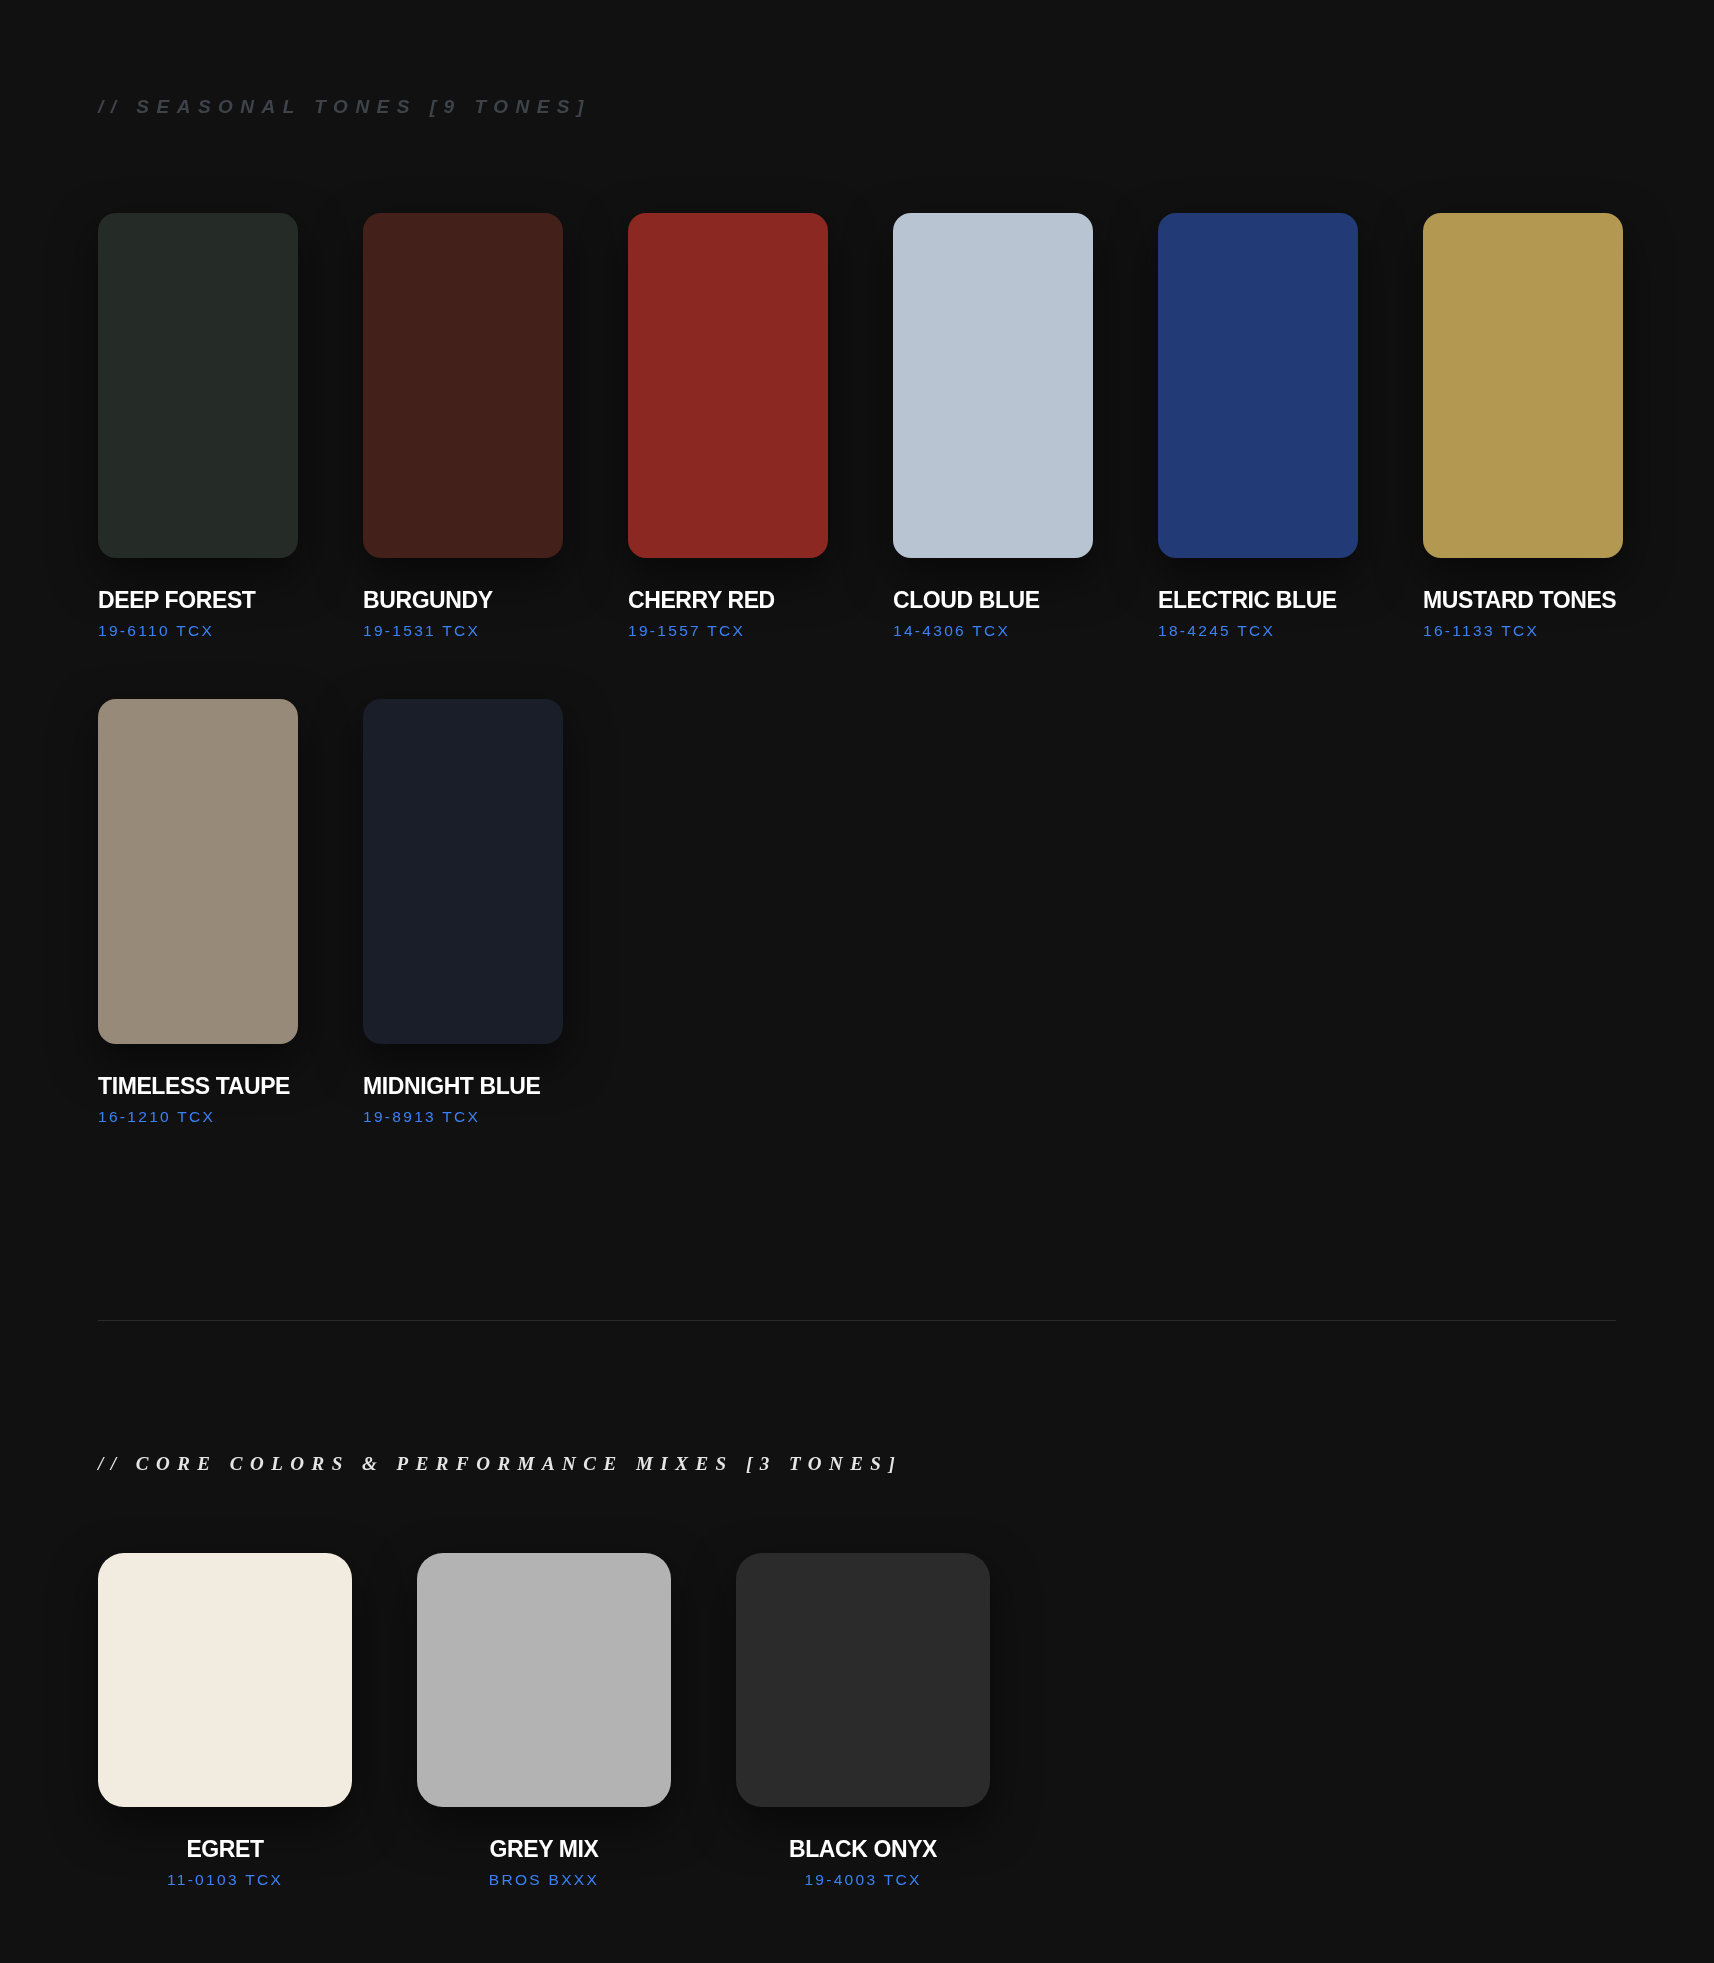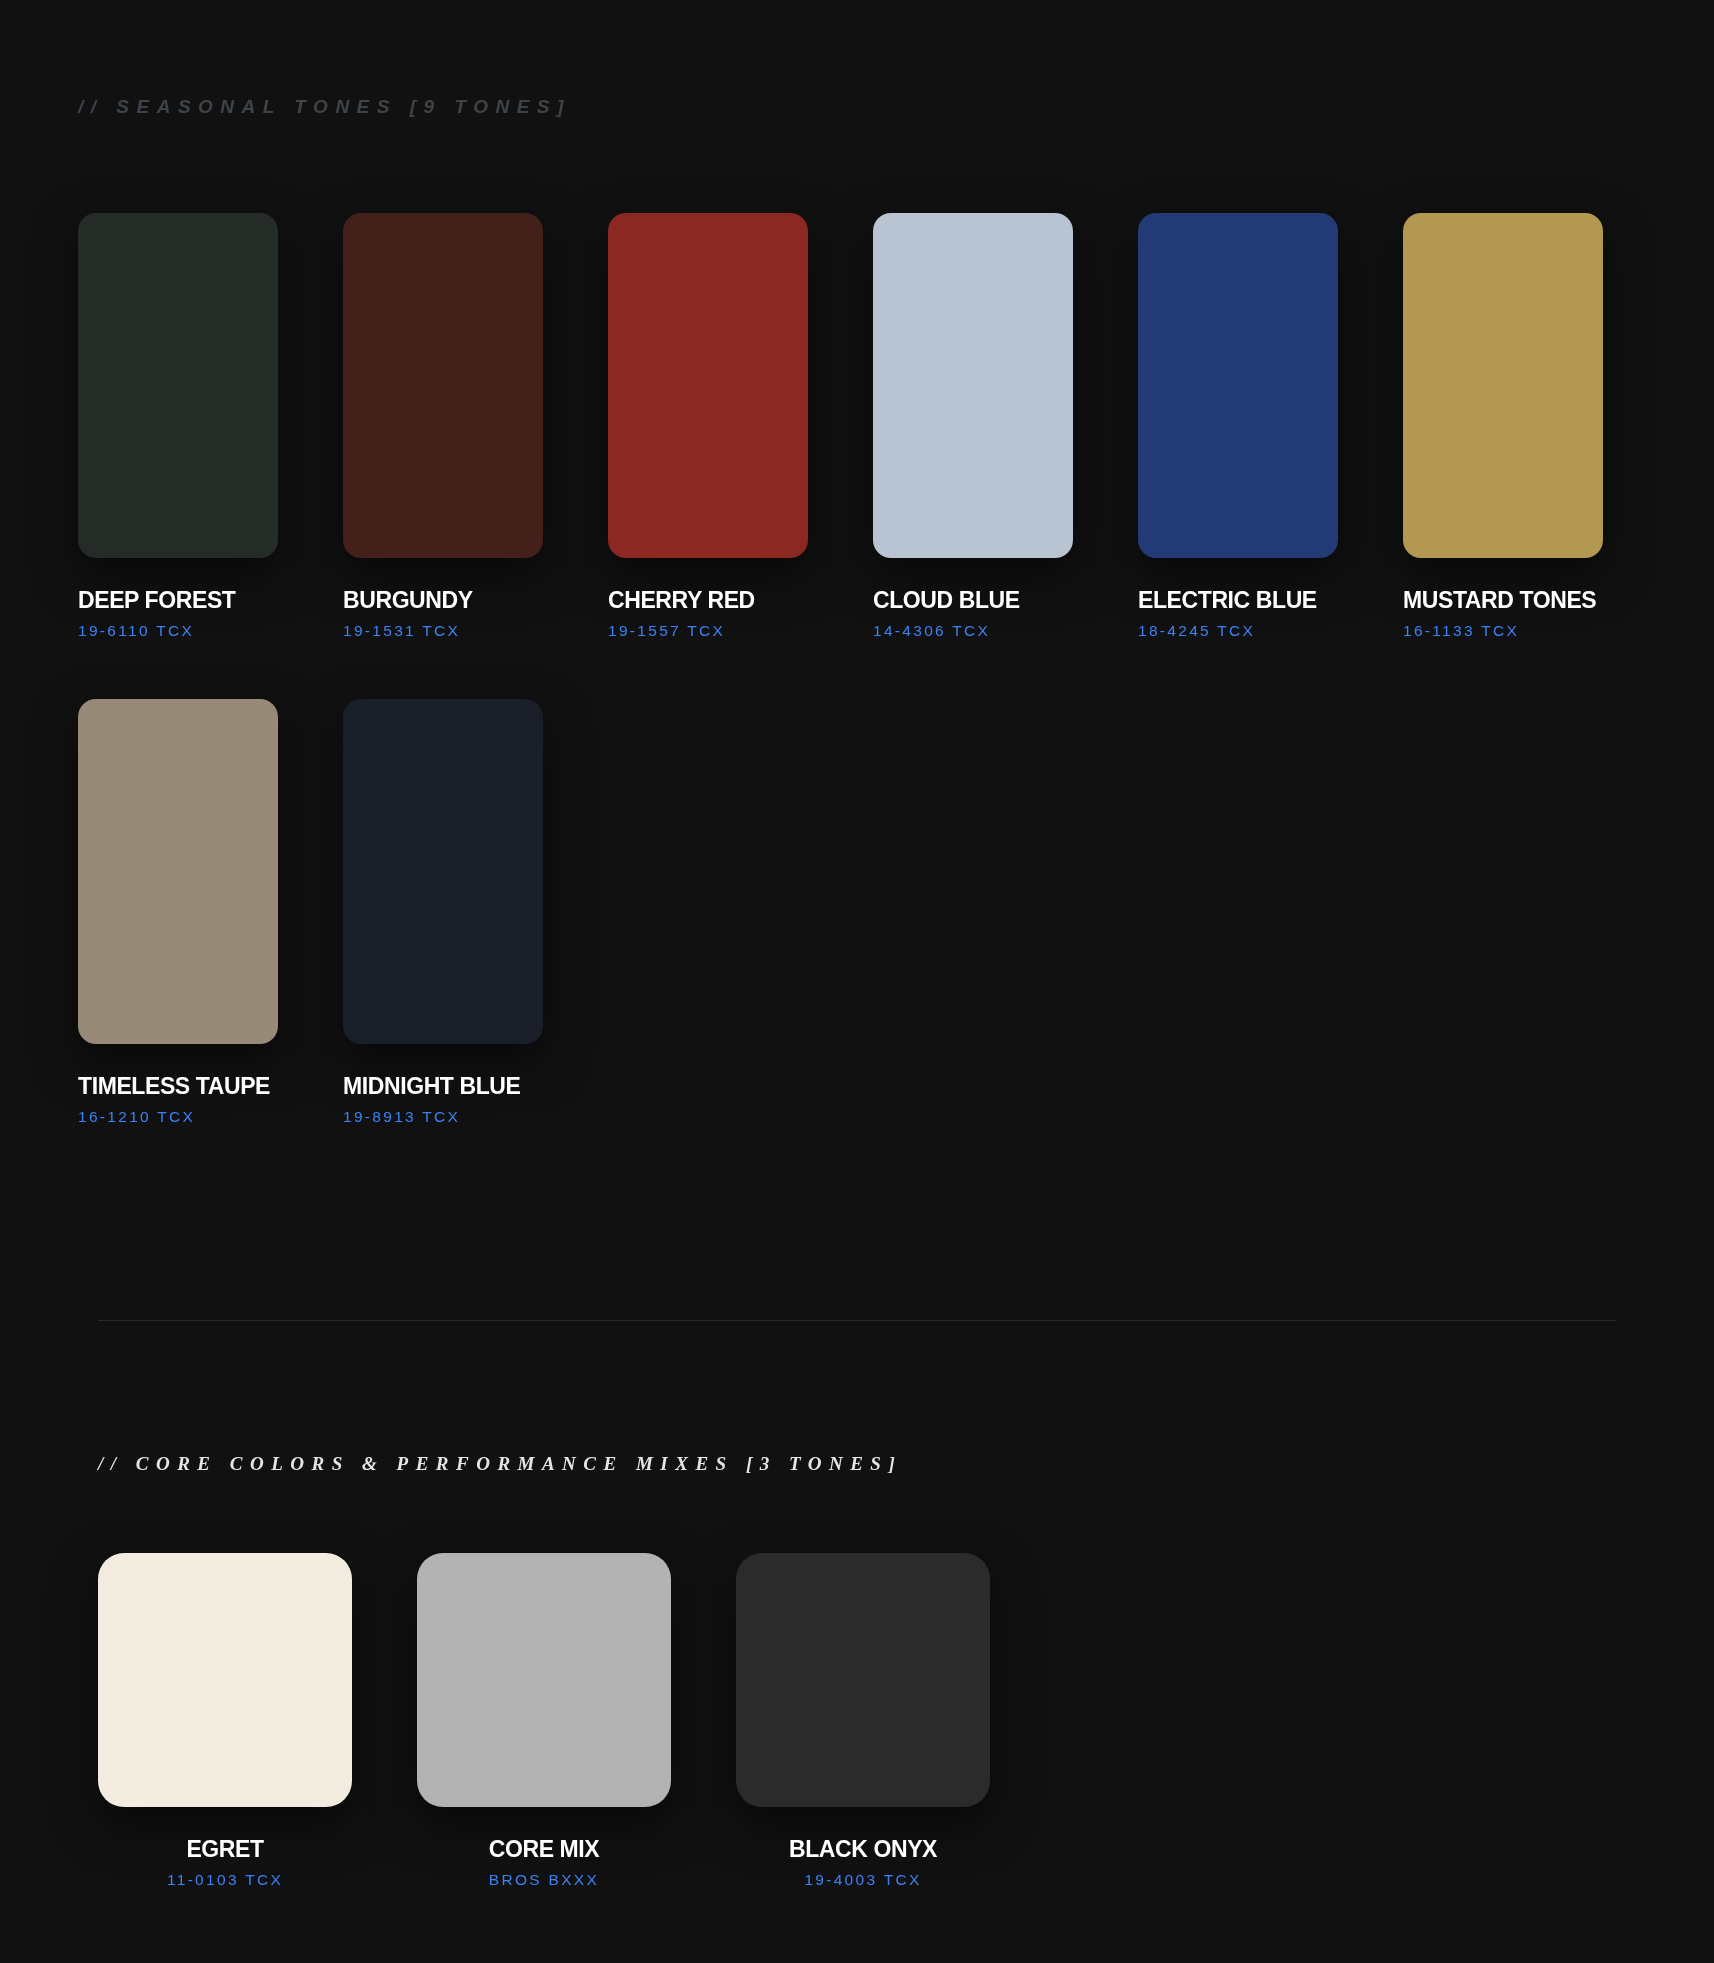--- a/index.html
+++ b/index.html
@@ -21,21 +21,21 @@
     position: relative;
     width: 1714px;
     height: 1963px;
     background: #111111;
     padding: 0;
   }
 
   
   .section { position: relative; }
 
-  .section-seasonal { padding: 96px 98px 0 78px; }
+  .section-seasonal { padding: 96px 98px 0 98px; }
   .section-core     { padding: 0 98px 0 98px; }
 
   .section-header {
     font-family: "Liberation Sans", sans-serif;
     font-style: italic;
     font-weight: 700;
     font-size: 19px;
     letter-spacing: 7.5px;
     text-transform: uppercase;
     white-space: nowrap;
@@ -169,21 +169,21 @@
     <div class="section-header header-core">// CORE COLORS &amp; PERFORMANCE MIXES [3 TONES]</div>
 
     <div class="swatch-grid grid-core" id="grid-core">
         <div class="swatch-card">
           <div class="swatch-chip" style="background: rgb(242, 235, 223);"></div>
           <div class="swatch-name">EGRET</div>
           <div class="swatch-code">11-0103 TCX</div>
         </div>
         <div class="swatch-card">
           <div class="swatch-chip" style="background: rgb(179, 179, 179);"></div>
-          <div class="swatch-name">CORE MIX</div>
+          <div class="swatch-name">GREY MIX</div>
           <div class="swatch-code">BROS BXXX</div>
         </div>
         <div class="swatch-card">
           <div class="swatch-chip" style="background: rgb(43, 43, 43);"></div>
           <div class="swatch-name">BLACK ONYX</div>
           <div class="swatch-code">19-4003 TCX</div>
         </div>
       </div>
   </div>
 

